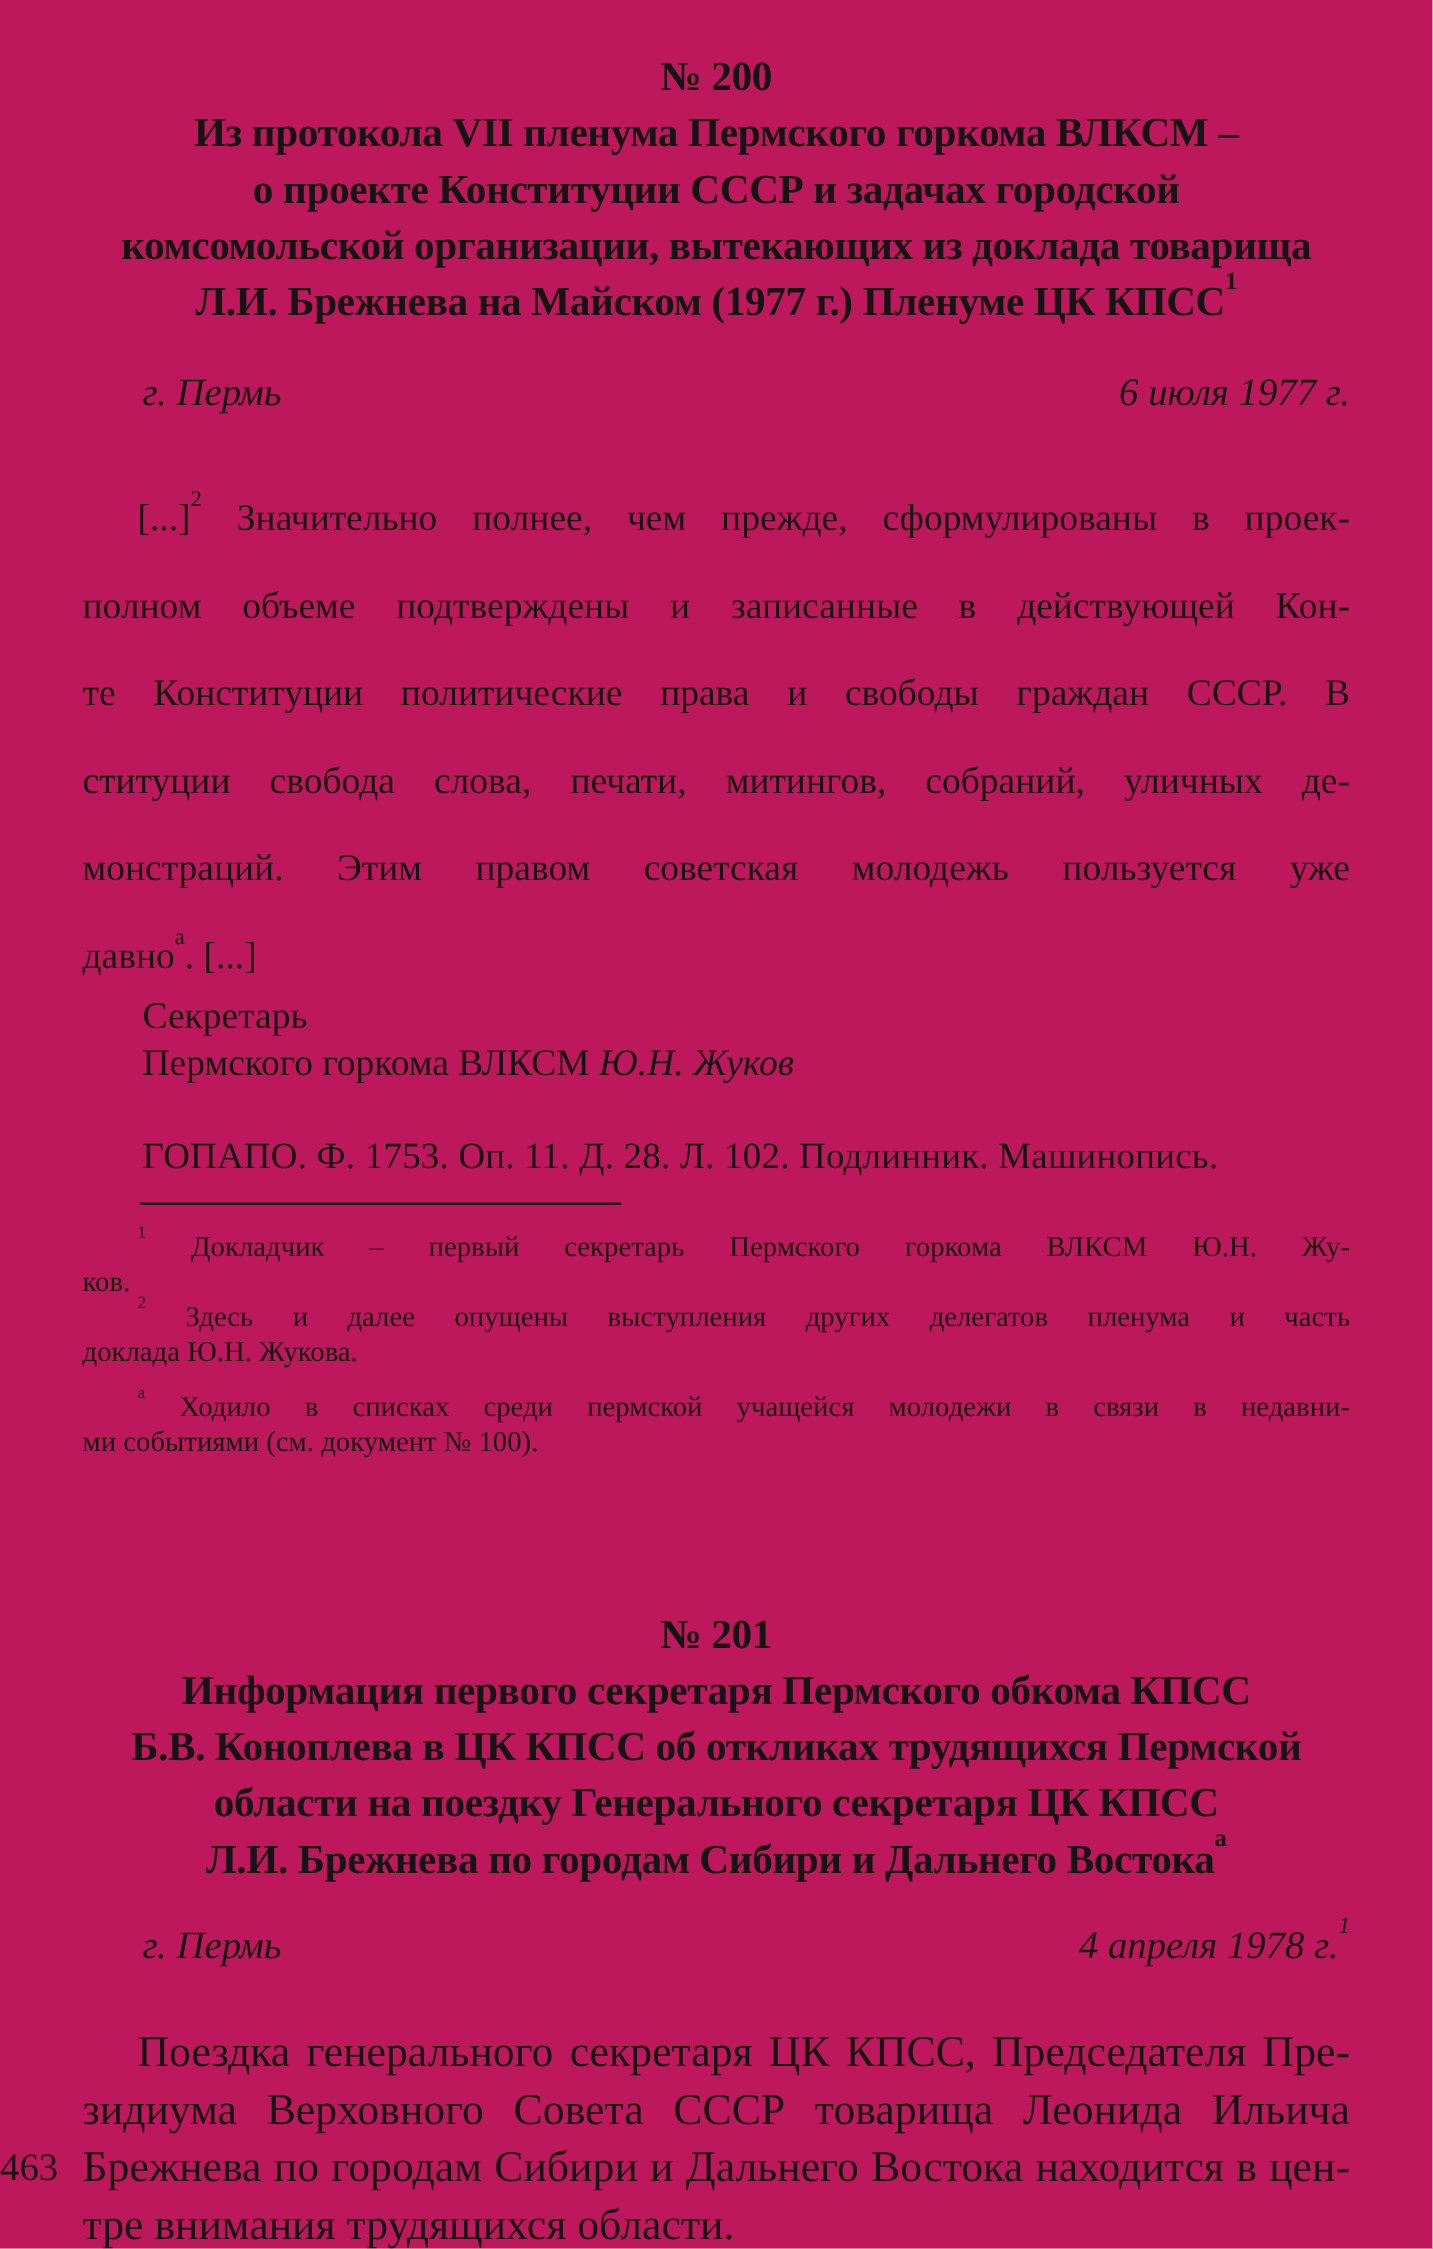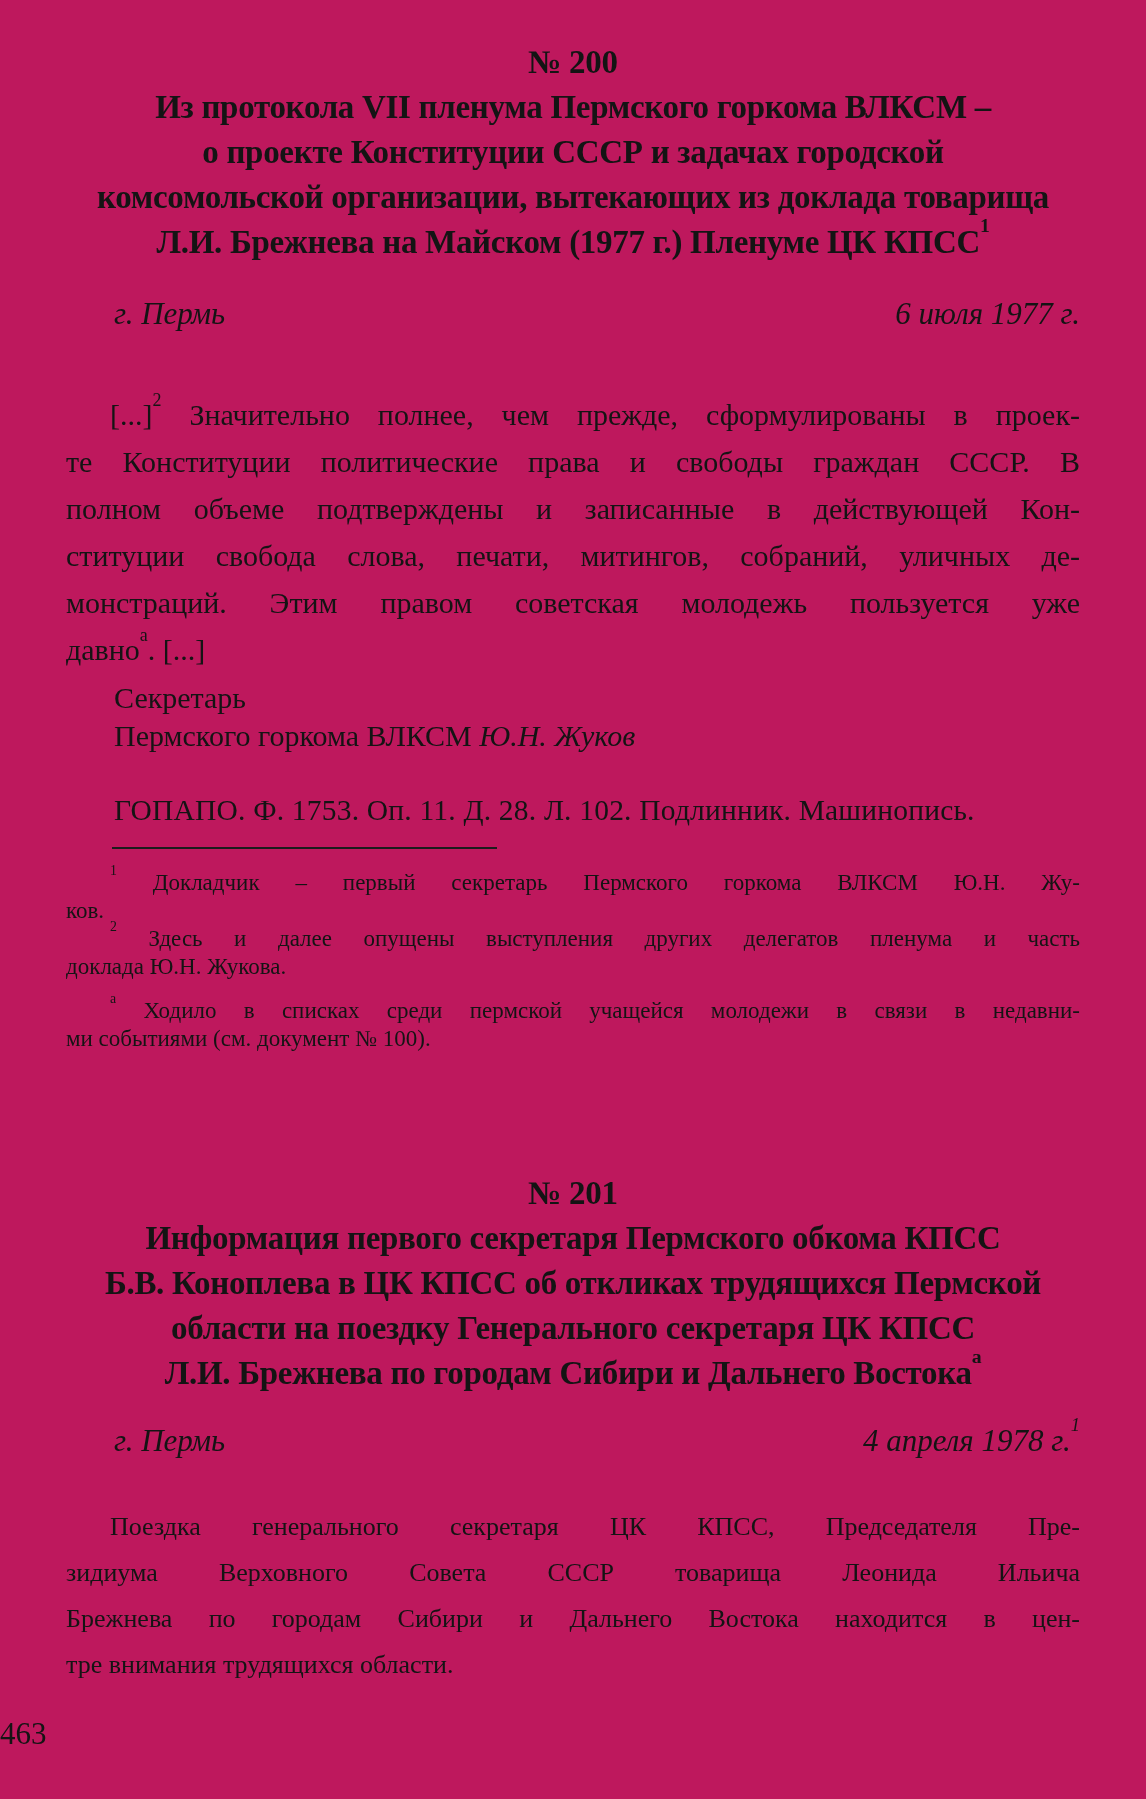--- a/index.html
+++ b/index.html
@@ -36,20 +36,21 @@
     font-style: italic;
     font-size: 31px;
     line-height: 38px;
     margin: 30px 0 0 48px;
   }
   .para { margin-top: 58px; }
   .b-line {
     font-size: 30px;
     line-height: 47px;
     white-space: normal;
+    margin-top: 23px;
   }
   .jline { text-align: justify; text-align-last: justify; }
   .indent { text-indent: 44px; }
   .sig-block {
     margin: 6px 0 0 48px;
     font-size: 30px;
     line-height: 38px;
   }
   .sig-name { font-style: italic; }
   .archive {
@@ -72,21 +73,21 @@
   }
   .fn-gap { margin-top: 16px; }
   .sup {
     font-size: 0.6em;
     position: relative;
     top: -0.45em;
     line-height: 0;
   }
   .doc2 { margin-top: 118px; }
   .para2 { margin-top: 44px; }
-  .b-line2 { font-size: 26px; line-height: 46px; }
+  .b-line2 { font-size: 35px; line-height: 46px; }
   .dateline2 { margin-top: 26px; }
   .page-number {
     position: absolute;
     top: 1716px;
     left: 0;
     right: 0;
     text-align: left;
     font-size: 31px;
   }
 </style>
@@ -105,22 +106,22 @@
       <div class="t-line"><span>Л.И. Брежнева на Майском (1977 г.) Пленуме ЦК КПСС</span><sup class="sup">1</sup></div>
     </div>
 
     <div class="dateline">
       <span>г. Пермь</span>
       <span>6 июля 1977 г.</span>
     </div>
 
     <div class="para">
       <div class="b-line jline indent"><span>[...]</span><sup class="sup">2</sup><span> Значительно полнее, чем прежде, сформулированы в проек-</span></div>
+      <div class="b-line jline">полном объеме подтверждены и записанные в действующей Кон-</div>
       <div class="b-line jline">те Конституции политические права и свободы граждан СССР. В</div>
-      <div class="b-line jline">полном объеме подтверждены и записанные в действующей Кон-</div>
       <div class="b-line jline">ституции свобода слова, печати, митингов, собраний, уличных де-</div>
       <div class="b-line jline">монстраций. Этим правом советская молодежь пользуется уже</div>
       <div class="b-line"><span>давно</span><sup class="sup">а</sup><span>. [...]</span></div>
     </div>
 
     <div class="sig-block">
       <div>Секретарь</div>
       <div><span>Пермского горкома ВЛКСМ</span> <span class="sig-name">Ю.Н. Жуков</span></div>
     </div>
 

